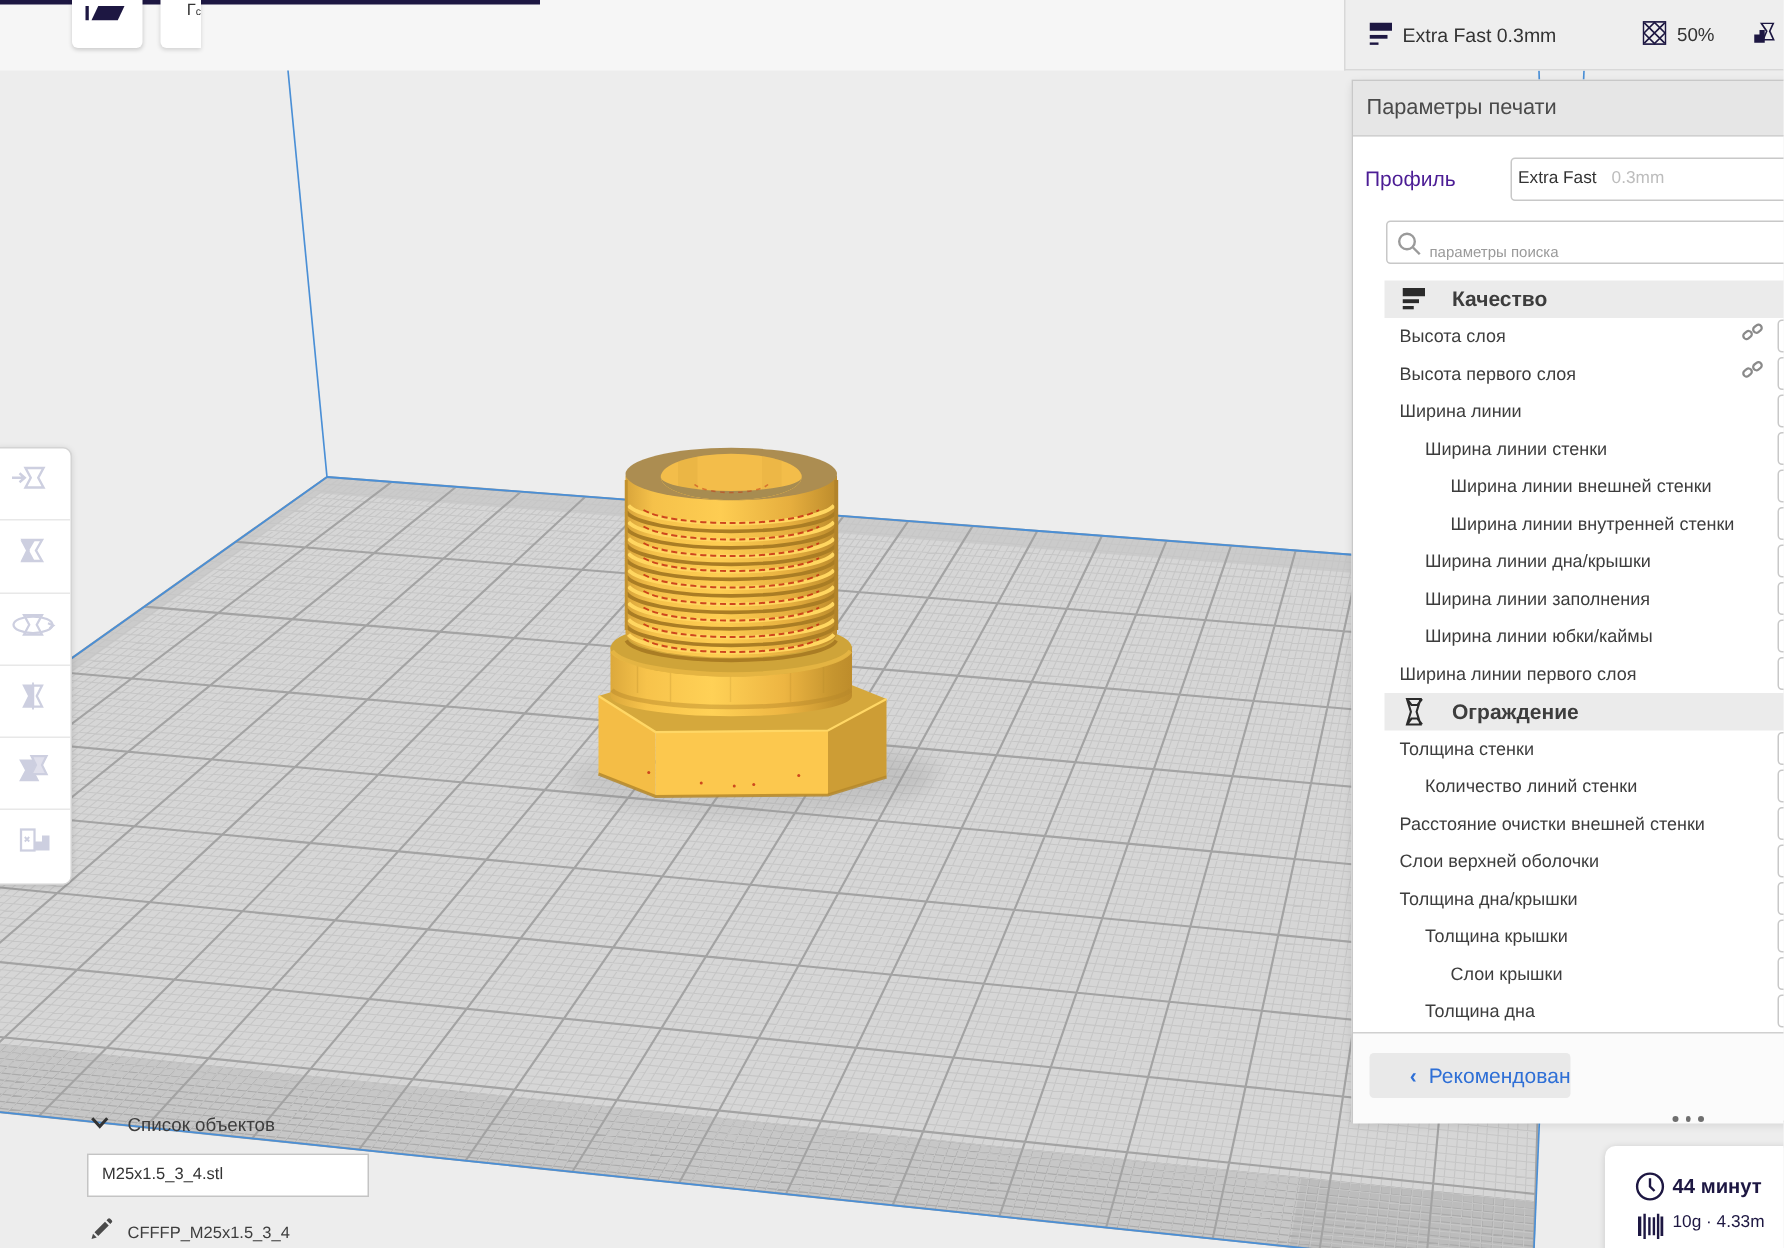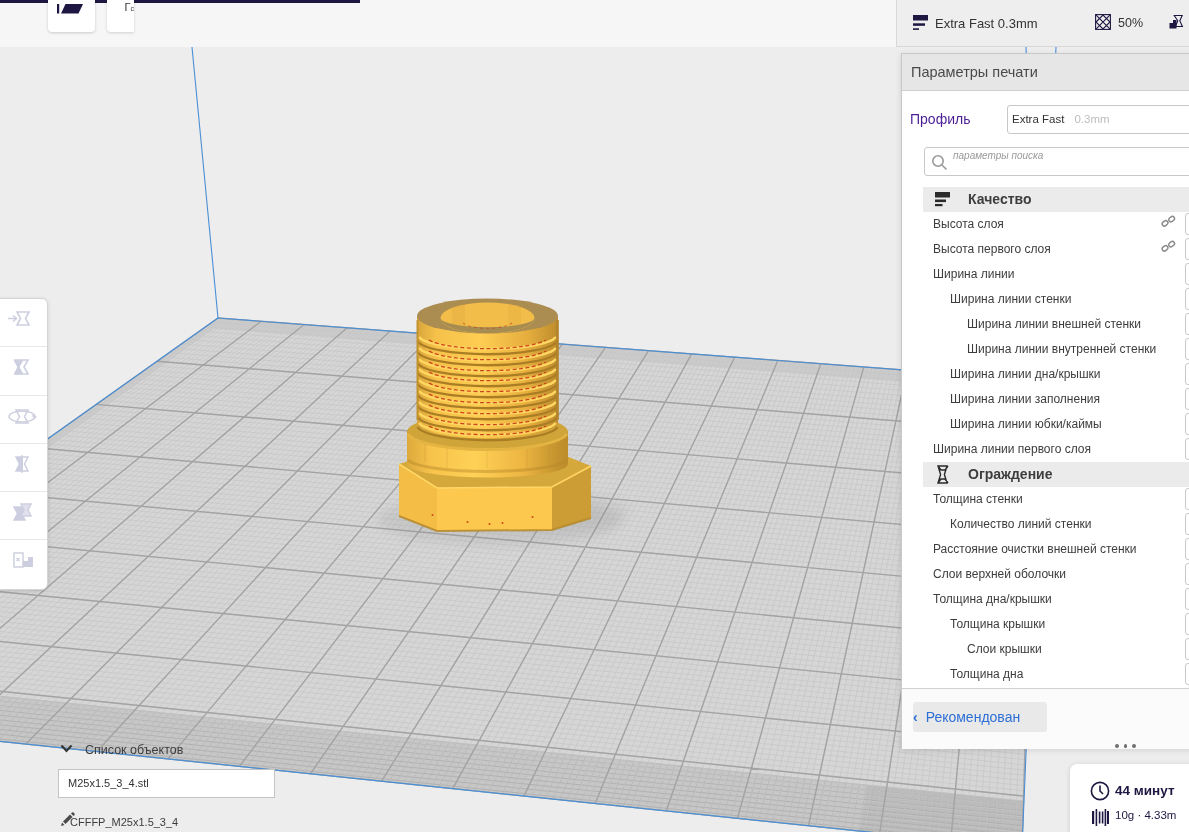--- a/index.html
+++ b/index.html
@@ -15,24 +15,24 @@
 
 #toolbar {position:absolute;left:-6px;top:298px;width:54px;height:292px;background:#fff;border:1px solid #d4d4d4;border-radius:6px;box-shadow:0 1px 4px rgba(0,0,0,0.12)}
 #toolbar .cell {height:48.3px;border-bottom:1px solid #e8e8e8;position:relative}
 #toolbar .cell:last-child {border-bottom:none}
 
 #panel {position:absolute;left:901px;top:53px;width:295px;height:695px;background:#fff;border:1px solid #c8c8c8;box-shadow:0 2px 6px rgba(0,0,0,0.12)}
 #phead {height:37px;background:#e6e6e6;border-bottom:1px solid #d0d0d0;font-size:14.5px;color:#4a4a4a;line-height:37px;padding-left:9px}
 .srow {position:relative;height:25px;line-height:25px;font-size:12px;color:#3d3d3d;white-space:nowrap}
 .fld {position:absolute;left:283px;top:1px;width:40px;height:22px;border:1px solid #c8c8c8;border-radius:3px;background:#fff}
 .cat {position:relative;height:25px;background:#ebebeb;margin-left:21px;font-size:14px;font-weight:bold;color:#3d3d3d;line-height:25px;padding-left:45px}
-#recbtn {position:absolute;left:11px;top:648px;width:134px;height:30px;background:#e9e9e9;border-radius:3px;color:#2e6fd6;font-size:14px;line-height:30px;text-align:left}
+#recbtn {position:absolute;left:11px;top:648px;width:134px;height:30px;background:#e9e9e9;border-radius:3px;color:#2e6fd6;font-size:14px;line-height:30px;text-align:right}
 
 #objlist {position:absolute;left:56px;top:741px;width:260px}
-#objname {position:absolute;left:58px;top:769px;width:217px;height:29px;background:#fff;border:1px solid #c4c4c4;font-size:11px;color:#333;line-height:27px;padding-left:9px}
+#objname {position:absolute;left:58px;top:769px;width:188px;height:29px;background:#fff;border:1px solid #c4c4c4;font-size:11px;color:#333;line-height:27px;padding-left:9px}
 
 #card {position:absolute;left:1070px;top:764px;width:130px;height:80px;background:#fff;border-radius:7px 0 0 0;box-shadow:0 1px 5px rgba(0,0,0,0.15)}
 #dots span {display:block;width:3.5px;height:3.5px;border-radius:2px;background:#6f6f6f}
 #dots {position:absolute;left:1115px;top:744px;display:flex;gap:5px}
 </style></head><body>
 <div id="root">
 
 <svg id="scene" viewBox="0 0 1189 832" preserveAspectRatio="none">
 <rect x="0" y="47" width="1189" height="785" fill="#ededed"></rect>
 <polygon points="218,318 1036,380 1022,848 -330,707" fill="#d6d6d6"></polygon>
@@ -195,21 +195,21 @@
  <div id="phead">Параметры печати</div>
  <div style="position:absolute;left:8px;top:57px;font-size:14px;color:#4c1d95">Профиль</div>
  <div style="position:absolute;left:105px;top:51px;width:200px;height:29px;border:1px solid #c8c8c8;border-radius:3px;background:#fff;font-size:11.5px;line-height:27px"><span style="color:#333;margin-left:4px">Extra Fast</span><span style="color:#bdbdbd;margin-left:10px">0.3mm</span></div>
  <div style="position:absolute;left:22px;top:93px;width:284px;height:29px;border:1px solid #c8c8c8;border-radius:3px;background:#fff">
    <svg style="position:absolute;left:6px;top:6px" width="17" height="17" viewBox="0 0 17 17">
           <g stroke="#9a9a9a" stroke-width="1.6" fill="none">
             <circle cx="7" cy="7" r="5.2"></circle>
             <path d="M11 11 L15.5 15.5"></path>
           </g>
         </svg>
-   <span style="position:absolute;left:28px;top:2px;font-style:italic;color:#9a9a9a;font-size:10px">параметры поиска</span>
+   <span style="position:absolute;left:28px;top:15px;color:#9a9a9a;font-size:10px">параметры поиска</span>
  </div>
  <div style="position:absolute;left:0;top:133px;width:295px">
   <div class="cat"><svg style="position:absolute;left:12px;top:5px" width="16" height="15" viewBox="0 0 16 15">
             <g fill="#2b2b2b">
               <rect x="0" y="0" width="15" height="5.5"></rect>
               <rect x="0" y="7.5" width="11" height="2.6"></rect>
               <rect x="0" y="12" width="7.5" height="2.2"></rect>
             </g>
           </svg>Качество</div>
   <div class="srow" style="padding-left:31px">Высота слоя<svg width="15" height="13" viewBox="0 0 15 13" style="position:absolute;right:21px;top:3px">
@@ -260,21 +260,21 @@
  <span style="position:absolute;left:29px;top:2px;font-size:12.5px;color:#3d3d3d">Список объектов</span>
 </div>
 <div id="objname">M25x1.5_3_4.stl</div>
 <svg style="position:absolute;left:59px;top:811px" width="17" height="17" viewBox="0 0 17 17">
       <g fill="#4a4a4a">
         <path d="M2 15 L3 11.5 L5.5 14 Z"></path>
         <path d="M4 10.5 L11 3.5 L13.5 6 L6.5 13 Z"></path>
         <path d="M12 2.5 L13 1.5 Q13.7 0.8 14.5 1.5 L15.5 2.5 Q16.2 3.3 15.5 4 L14.5 5 Z"></path>
       </g>
     </svg>
-<div style="position:absolute;left:70px;top:816px;font-size:11px;color:#3d3d3d">CFFFP_M25x1.5_3_4</div>
+<div style="position:absolute;left:85px;top:816px;font-size:11px;color:#3d3d3d">CFFFP_M25x1.5_3_4</div>
 
 <div id="card">
  <svg style="position:absolute;left:20px;top:17px" width="20" height="20" viewBox="0 0 20 20">
         <g stroke="#1d1742" stroke-width="1.6" fill="none">
           <circle cx="10" cy="10" r="8.6"></circle>
           <path d="M10 4.5 V10 L13 13"></path>
         </g>
       </svg>
  <div style="position:absolute;left:45px;top:19px;font-size:13.5px;font-weight:bold;color:#1d1742">44 минут</div>
  <svg style="position:absolute;left:22px;top:45px" width="17" height="17" viewBox="0 0 17 17">

